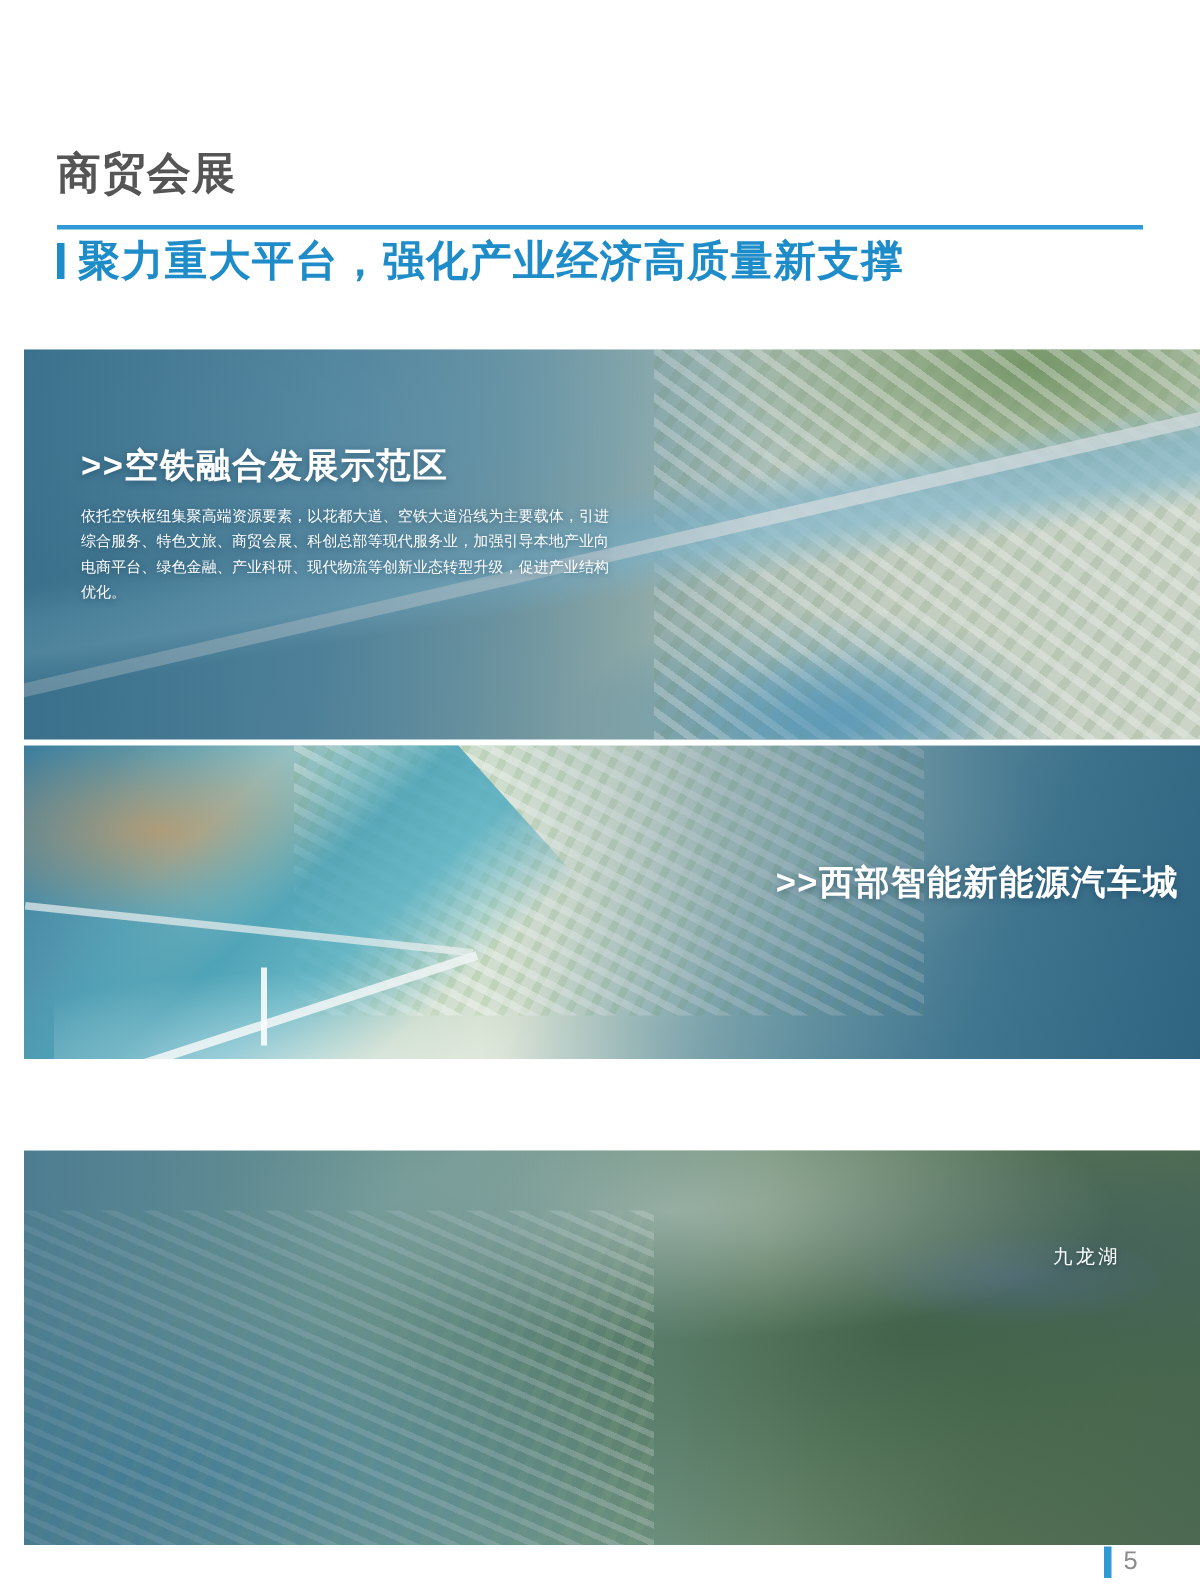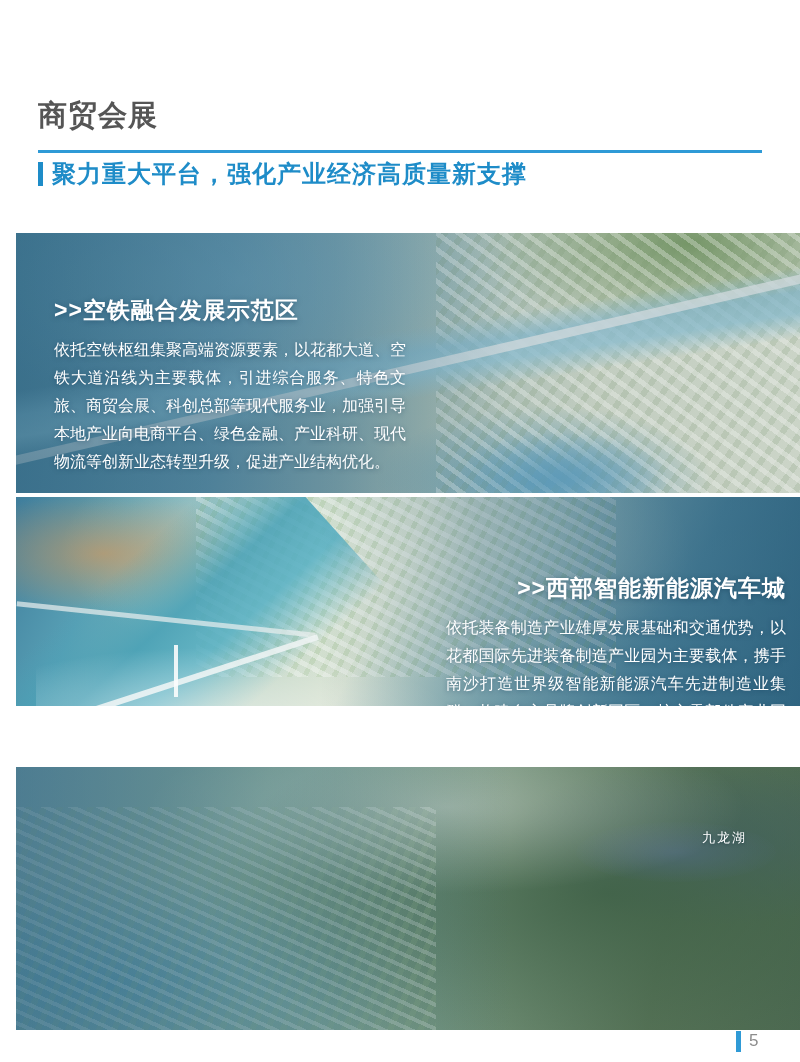--- a/index.html
+++ b/index.html
@@ -18,21 +18,21 @@
     font-size:29px;font-weight:700;color:var(--title-gray);
     letter-spacing:1px;
   }
   .header-rule{
     position:absolute;left:38px;top:150px;width:724px;height:3px;
     background:var(--rule-blue);
   }
   .subtitle{
     position:absolute;left:38px;top:160px;height:28px;
     display:flex;align-items:center;
-    color:var(--accent-blue);font-size:24px;font-weight:700;letter-spacing:1px;
+    color:var(--accent-blue);font-size:28px;font-weight:700;letter-spacing:1px;
   }
   .subtitle .bar{
     display:inline-block;width:5px;height:24px;margin-right:9px;
     background:var(--accent-blue);
   }
 
   
   .photo{position:absolute;left:16px;width:800px;overflow:hidden;}
   .photo>div{position:absolute;}
   .photo1{top:233px;height:260px;
@@ -95,21 +95,21 @@
   .shade-right{left:0;top:0;width:100%;height:100%;
     background:linear-gradient(270deg, rgba(28,78,108,.58) 0%, rgba(28,78,108,.3) 42%, rgba(28,78,108,0) 62%);}
 
   
   .caption{position:absolute;color:#ffffff;z-index:5;}
   .caption h2{
     font-size:23px;font-weight:700;letter-spacing:1px;
     text-shadow:0 1px 5px rgba(15,55,85,.5);margin-bottom:10px;white-space:nowrap;
   }
   .caption p{
-    font-size:16px;line-height:28px;text-align:justify;
+    font-size:10px;line-height:17px;text-align:justify;
     text-shadow:0 1px 4px rgba(15,55,85,.5);
   }
   .cap1{left:38px;top:62px;width:352px;}
   .cap2{right:30px;top:76px;width:340px;}
   .cap2 h2{text-align:right;}
   .cap3{left:38px;top:70px;width:338px;}
 
   .map-label{
     position:absolute;left:686px;top:62px;z-index:4;
     color:#ffffff;font-size:13px;letter-spacing:2px;
@@ -153,21 +153,20 @@
   <section class="photo photo2">
     <div class="blocks-mid2"></div>
     <div class="river-band2"></div>
     <div class="bridge2b"></div>
     <div class="bridge2a"></div>
     <div class="pylon2"></div>
     <div class="mist2"></div>
     <div class="shade-right"></div>
     <div class="caption cap2">
       <h2>&gt;&gt;西部智能新能源汽车城</h2>
-      <p>依托装备制造产业雄厚发展基础和交通优势，以花都国际先进装备制造产业园为主要载体，携手南沙打造世界级智能新能源汽车先进制造业集群，构建自主品牌创新园区—核心零部件产业园—零部件供应链三层级的新能源汽车与装备制造业新格局。</p>
     </div>
   </section>
 
   <section class="photo photo3">
     <div class="fields3"></div>
     <div class="lakeblob3"></div>
     <div class="fog3"></div>
     <div class="shade-left"></div>
     <span class="map-label">九龙湖</span>
   </section>

